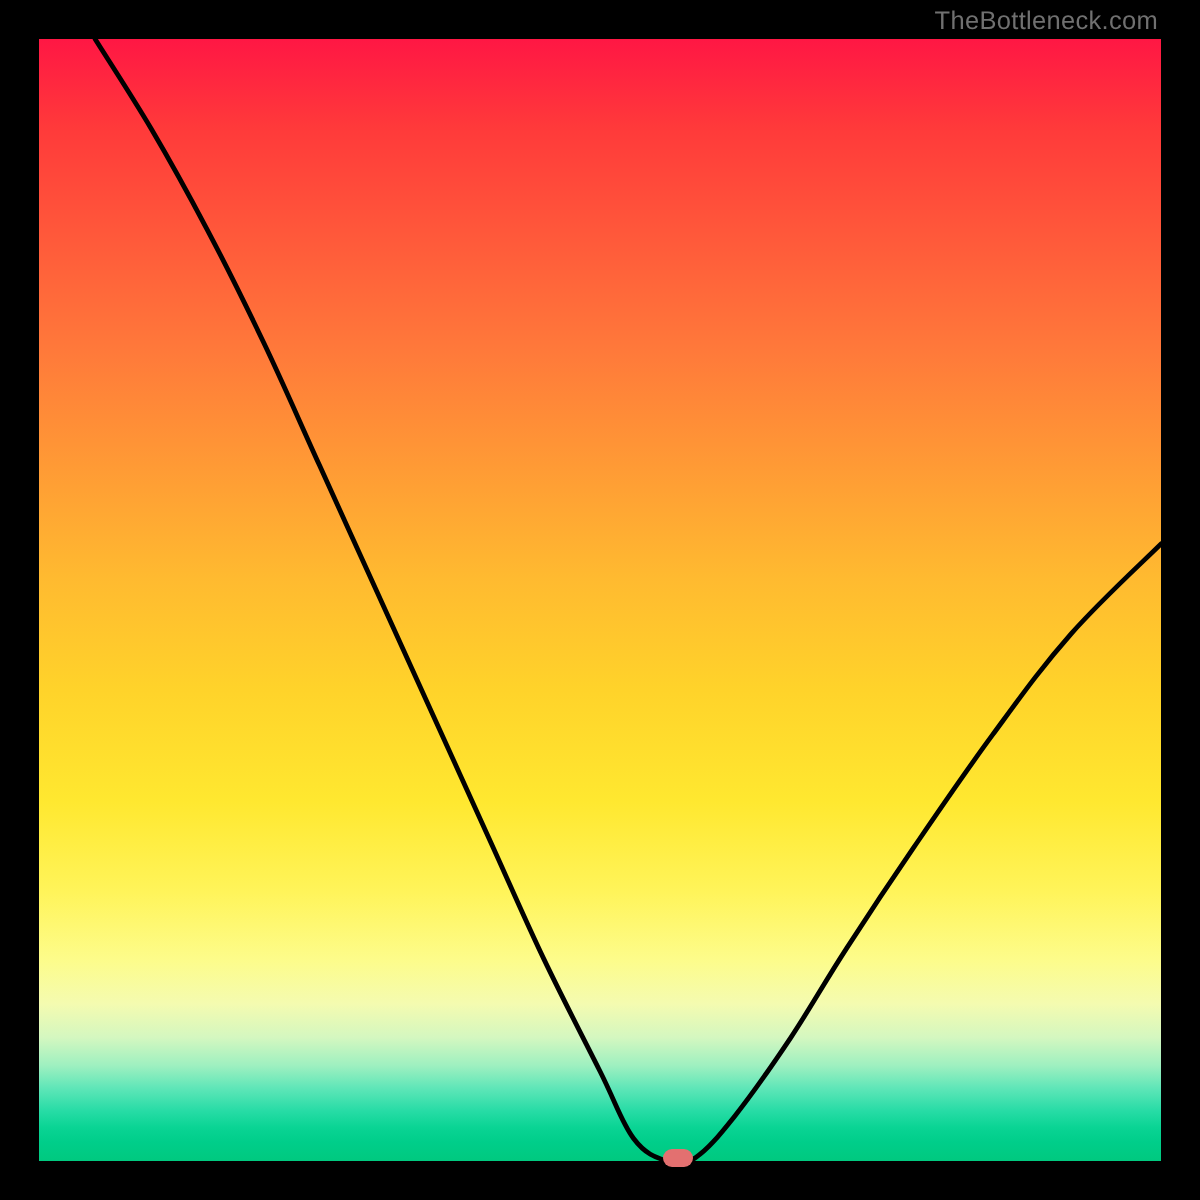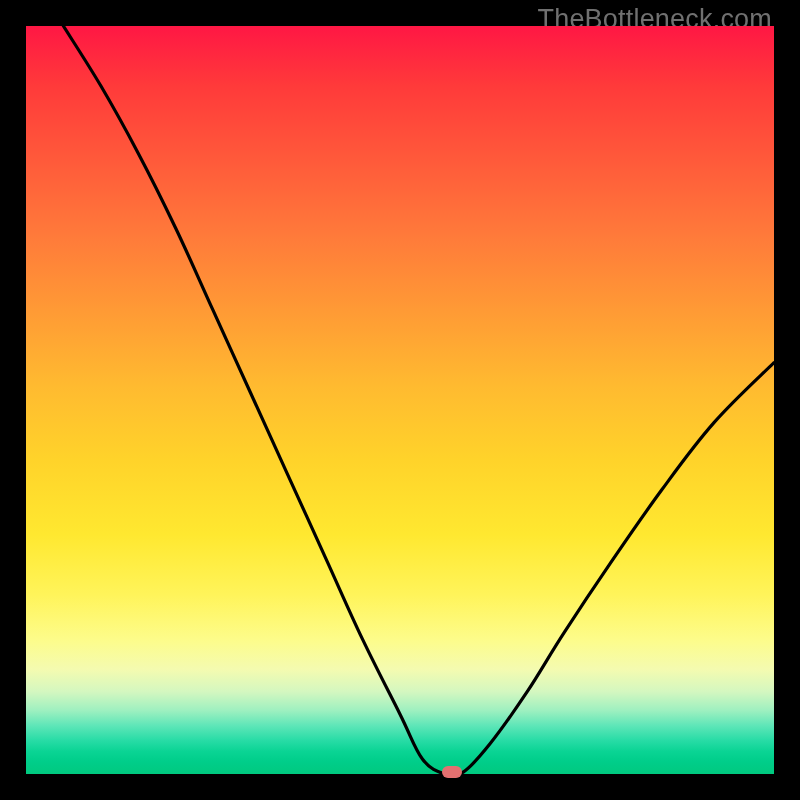--- a/index.html
+++ b/index.html
@@ -43,21 +43,21 @@
       #0ad494 97%,
       #00ce8a 98.3%,
       #00c97f 100%
     );
   }
   .watermark {
     position: absolute;
     top: 4px;
     right: 28px;
     color: #707070;
-    font-size: 27px;
+    font-size: 17px;
     letter-spacing: 0.2px;
     font-weight: 400;
   }
   svg.curve {
     position: absolute;
     left: 0;
     top: 0;
     width: 748px;
     height: 748px;
   }

